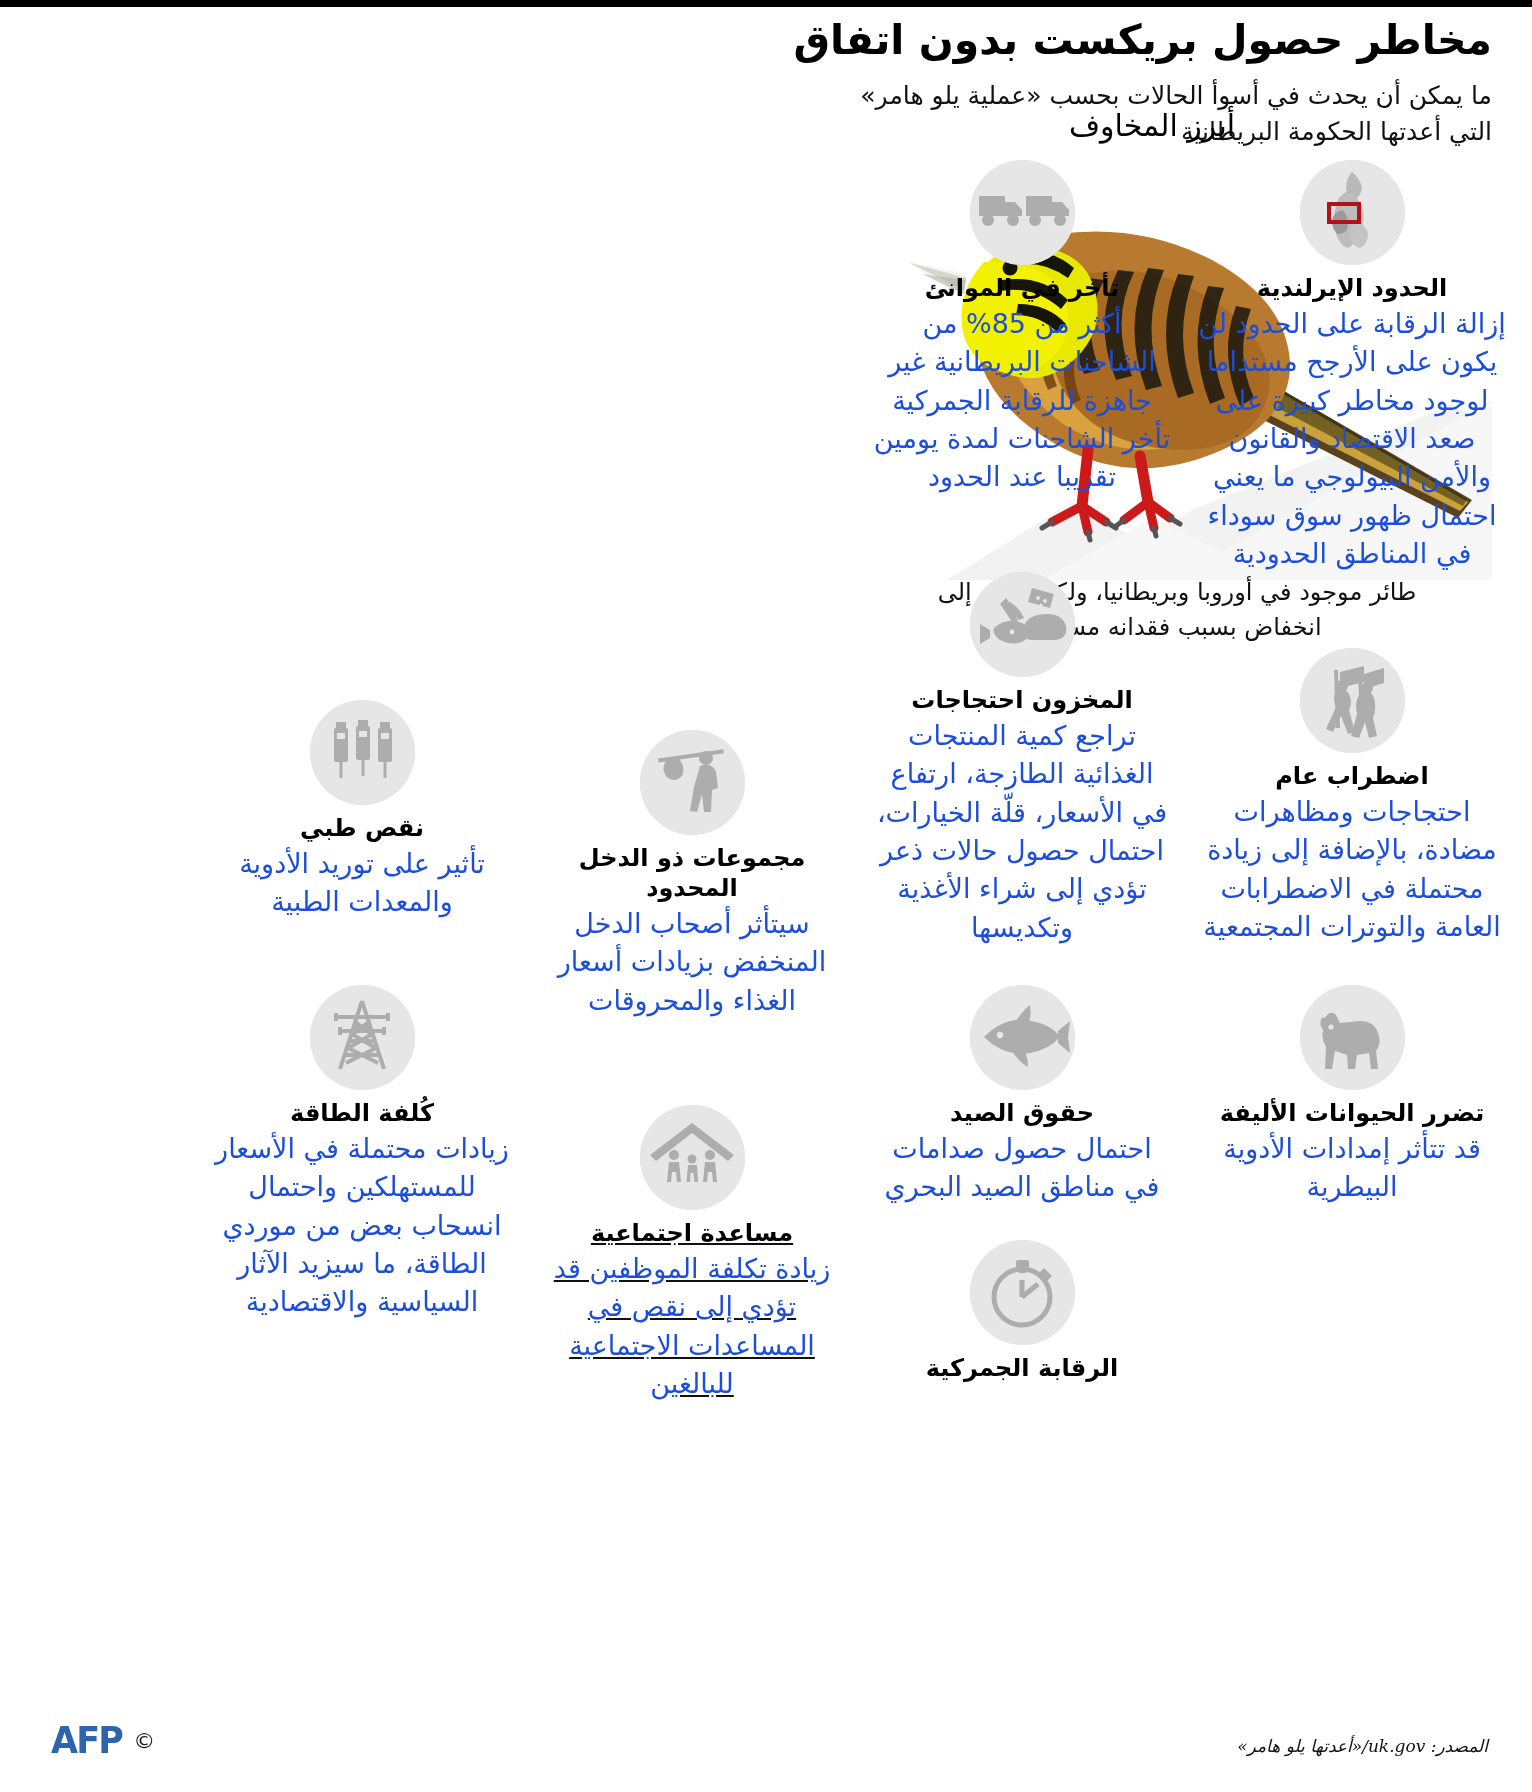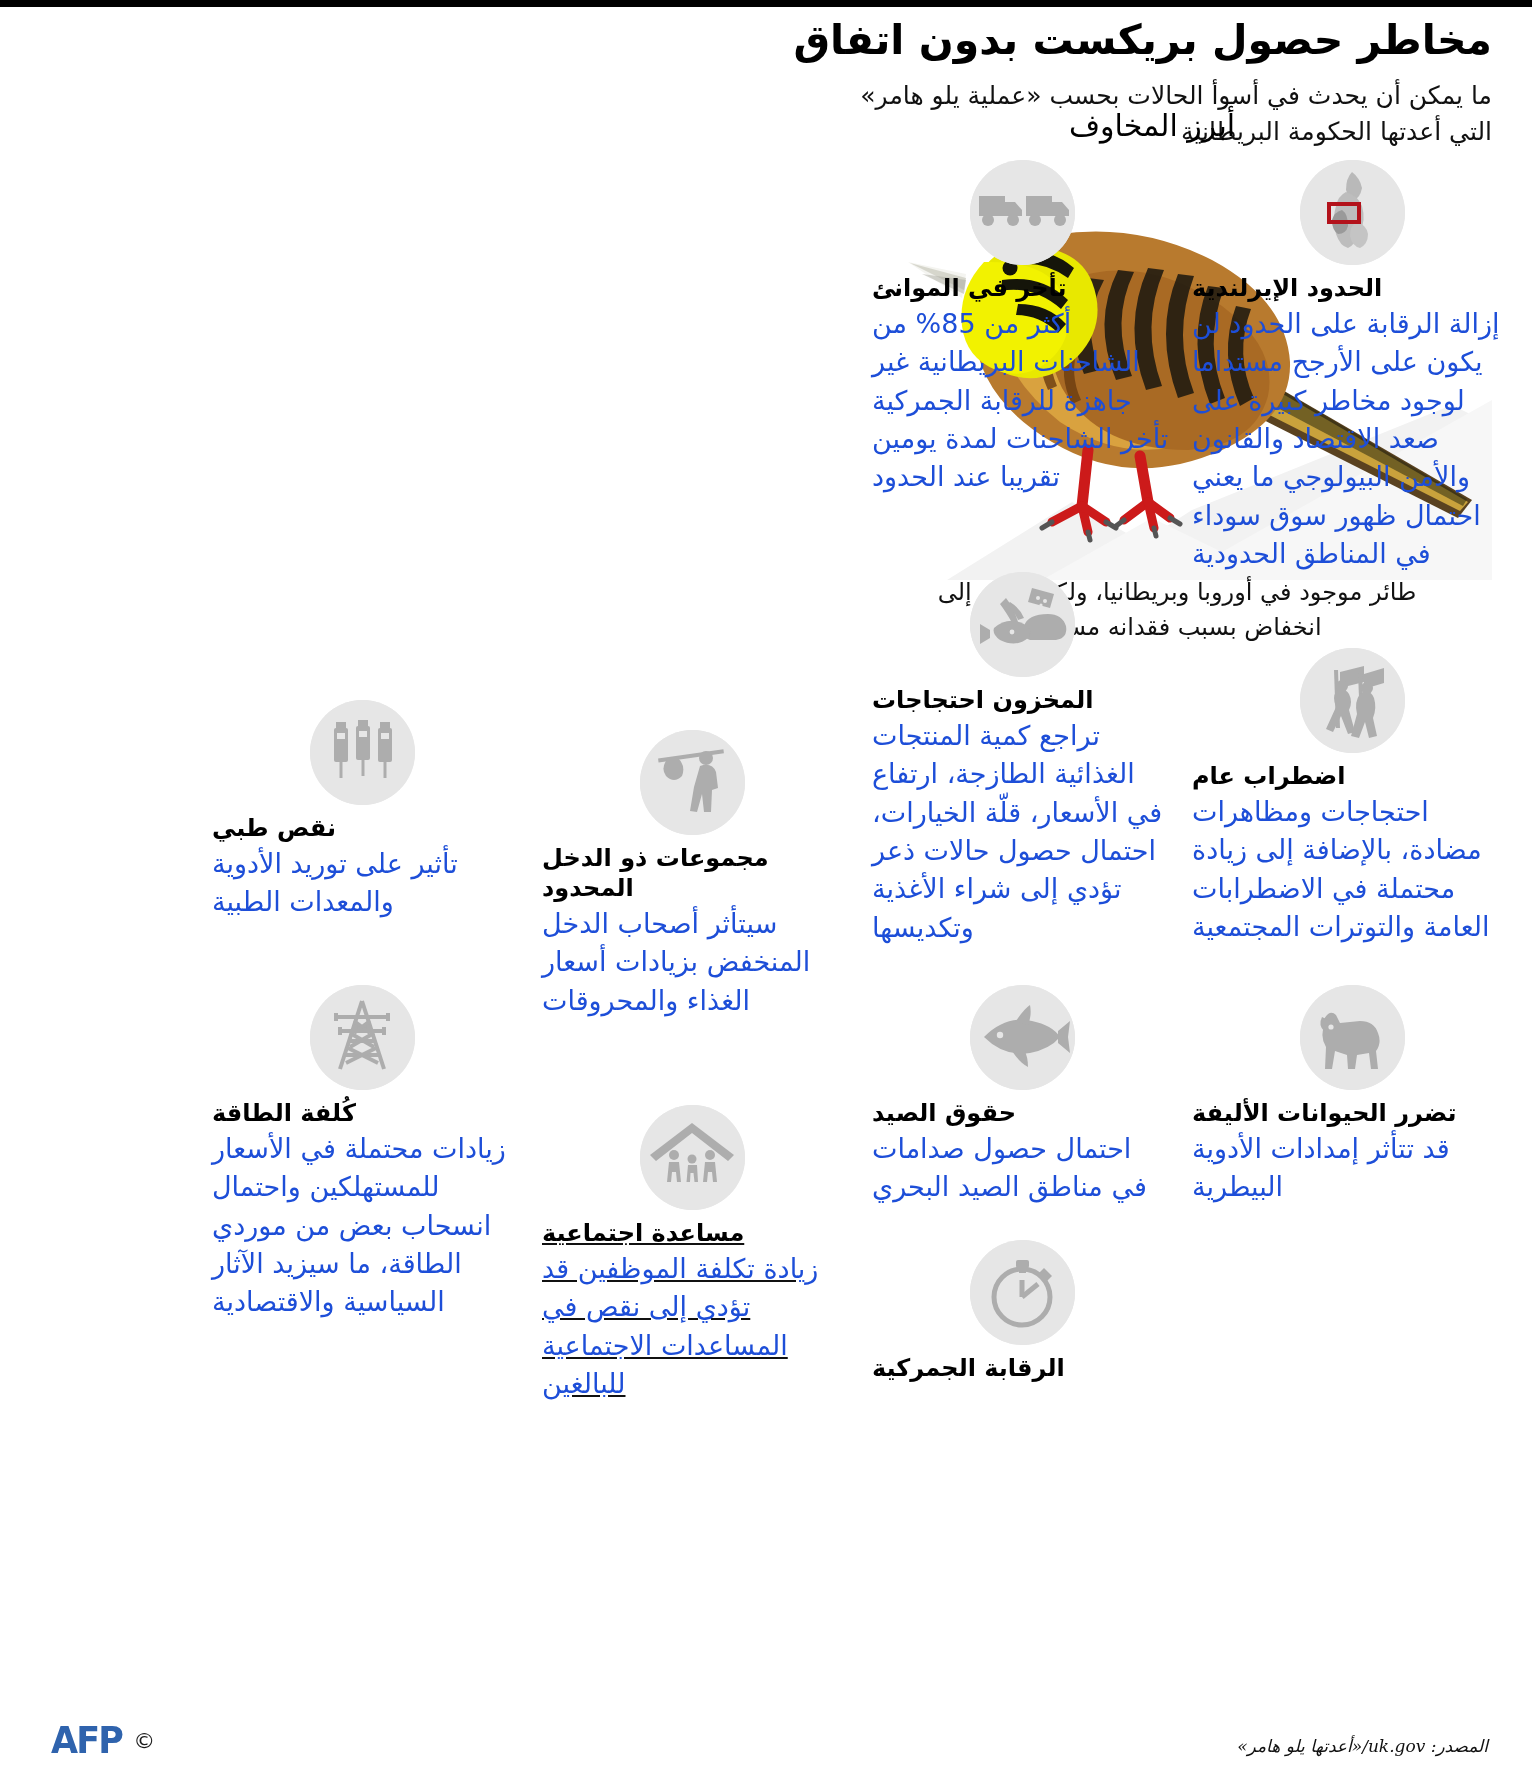--- a/index.html
+++ b/index.html
@@ -35,21 +35,21 @@
     position:absolute;right:358px;top:110px;width:270px;text-align:center;
   }
   .bird-name{font-size:25px;font-weight:bold;line-height:1.3;color:#000;}
   .bird-sub{font-size:24px;line-height:1.3;color:#111;margin-top:2px;}
   .bird-desc{
     position:absolute;right:90px;top:425px;width:510px;text-align:center;
     font-size:24px;line-height:1.45;color:#111;
   }
 
   
-  .item{position:absolute;text-align:left;}
+  .item{position:absolute;text-align:center;}
   .circle{
     width:105px;height:105px;border-radius:50%;
     background:#e6e6e6;margin:0 auto 8px auto;
     display:flex;align-items:center;justify-content:center;
   }
   .ttl{font-size:24px;font-weight:bold;line-height:1.25;color:#000;margin-bottom:2px;}
   .bdy{font-size:27px;line-height:1.42;color:#1d4ed8;}
 
   
   .footer-src{

